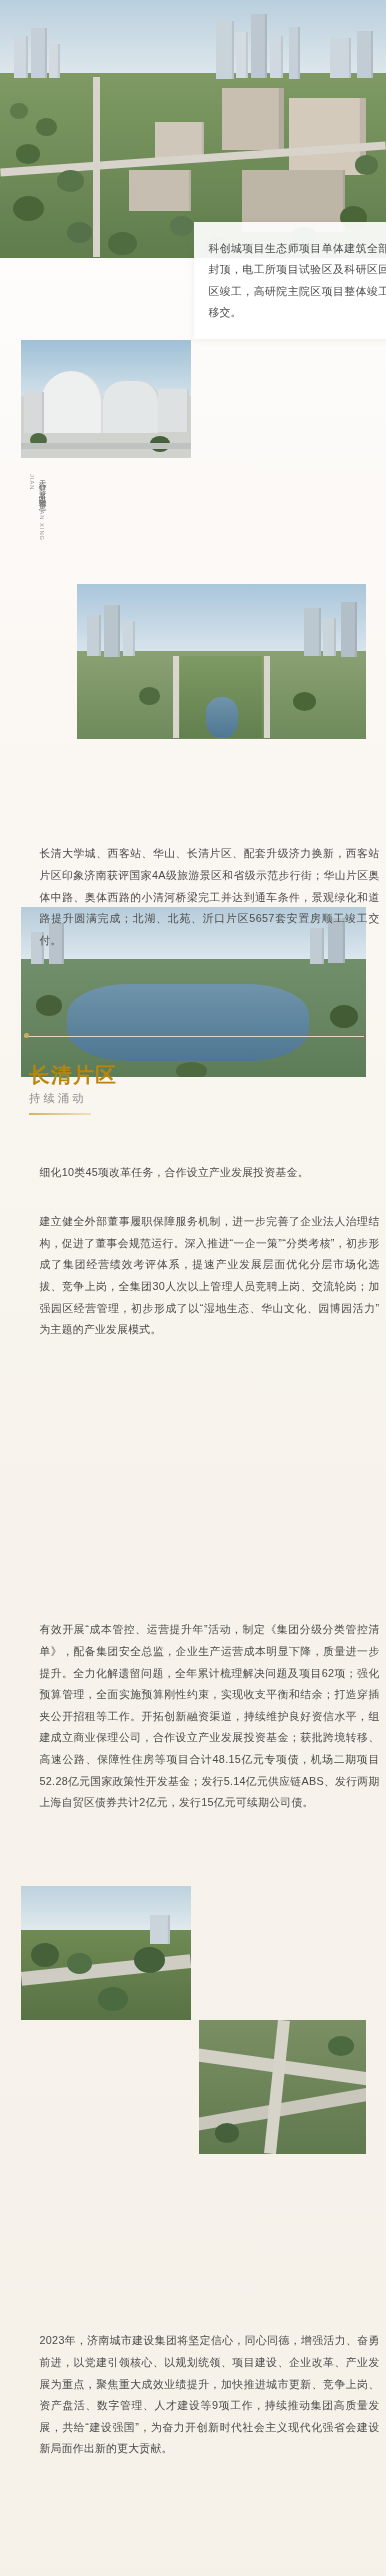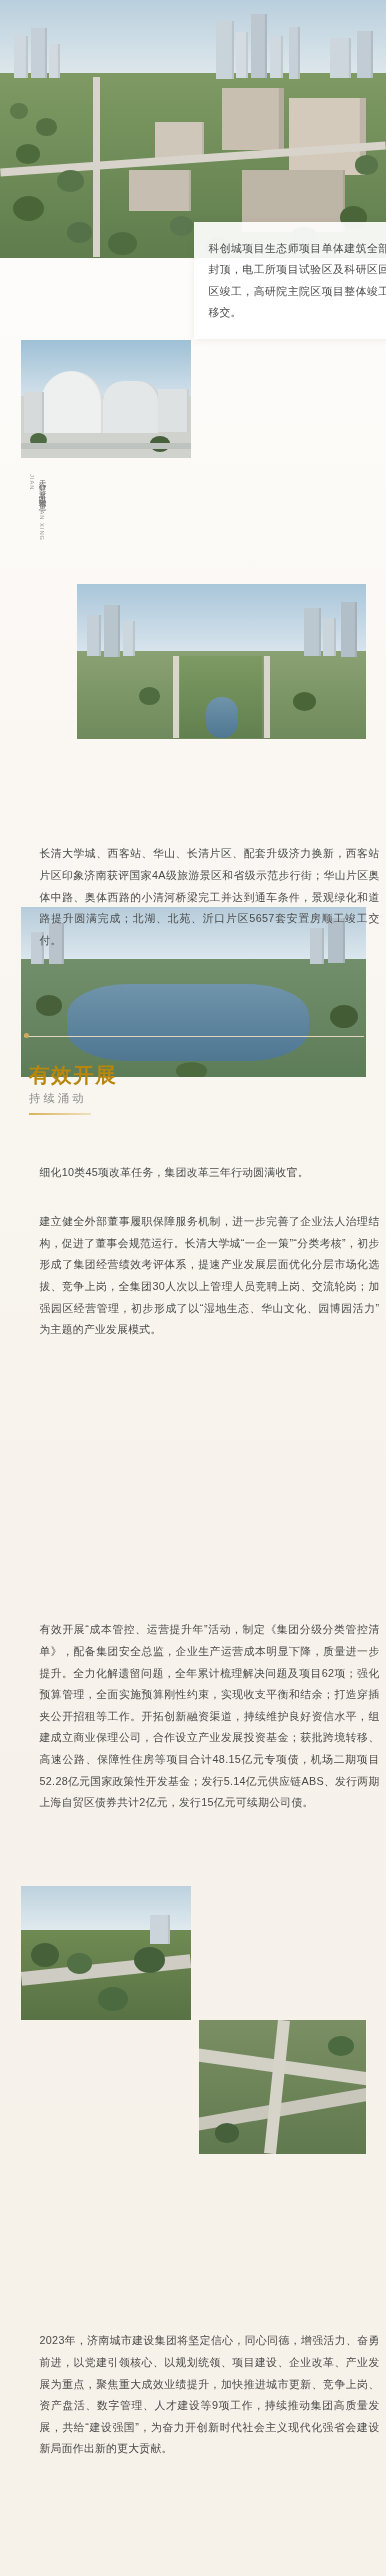--- a/index.html
+++ b/index.html
@@ -213,31 +213,31 @@
     <div class="tree" style="left:15.5px;top:88px;width:26px;height:20.6px;background:#47603a"></div>
     <div class="tree" style="left:309px;top:98px;width:28px;height:23px;background:#435c36"></div>
     <div class="tree" style="left:155px;top:155px;width:31px;height:17.5px;background:#4d6a3f"></div>
   </div>
 
   <div class="para-card" style="left:24px;top:829px;width:340px;padding:14.4px 15.5px;background:transparent;box-shadow:none;">
     <div class="para">长清大学城、西客站、华山、长清片区、配套升级济力换新，西客站片区印象济南获评国家4A级旅游景区和省级示范步行街；华山片区奥体中路、奥体西路的小清河桥梁完工并达到通车条件，景观绿化和道路提升圆满完成；北湖、北苑、沂口片区5657套安置房顺工竣工交付。</div>
   </div>
 
   <div class="sec-title" style="left:29px;top:1061px;">
-    <div class="cn">有效开展</div>
+    <div class="cn">长清片区</div>
     <div class="sub">持续涌动</div>
     <div class="rule"></div>
   </div>
 
   <div class="para-card" style="left:24px;top:1151px;width:340px;padding:11.3px 15.5px;background:transparent;box-shadow:none;">
-    <div class="para">细化10类45项改革任务，集团改革三年行动圆满收官。</div>
+    <div class="para">细化10类45项改革任务，合作设立产业发展投资基金。</div>
   </div>
 
   <div class="para-card" style="left:24px;top:1200px;width:340px;padding:11.3px 15.5px;background:transparent;box-shadow:none;">
-    <div class="para">建立健全外部董事履职保障服务机制，进一步完善了企业法人治理结构，促进了董事会规范运行。长清大学城“一企一策”“分类考核”，初步形成了集团经营绩效考评体系，提速产业发展层面优化分层市场化选拔、竞争上岗，全集团30人次以上管理人员竞聘上岗、交流轮岗；加强园区经营管理，初步形成了以“湿地生态、华山文化、园博园活力”为主题的产业发展模式。</div>
+    <div class="para">建立健全外部董事履职保障服务机制，进一步完善了企业法人治理结构，促进了董事会规范运行。深入推进“一企一策”“分类考核”，初步形成了集团经营绩效考评体系，提速产业发展层面优化分层市场化选拔、竞争上岗，全集团30人次以上管理人员竞聘上岗、交流轮岗；加强园区经营管理，初步形成了以“湿地生态、华山文化、园博园活力”为主题的产业发展模式。</div>
   </div>
 
   <div class="photo" style="left:20.6px;top:1443px;width:170px;height:134px;">
     <div class="sky" style="height:46px;background:linear-gradient(180deg,#bdd2de 0%,#e2ebef 100%)"></div>
     <div class="ground" style="height:90px;background:linear-gradient(180deg,#6f8a52 0%,#587245 100%)"></div>
     <div class="road" style="left:0;top:77px;width:170px;height:14.4px;background:#cfccc3;transform:rotate(-6deg)"></div>
     <div class="tree" style="left:10.3px;top:57px;width:28px;height:24px;background:#466139"></div>
     <div class="tree" style="left:46px;top:67px;width:25px;height:20.6px;background:#527046"></div>
     <div class="tree" style="left:113px;top:61px;width:31px;height:26px;background:#44603b"></div>
     <div class="tree" style="left:77px;top:101px;width:30px;height:24px;background:#4c6a40"></div>

